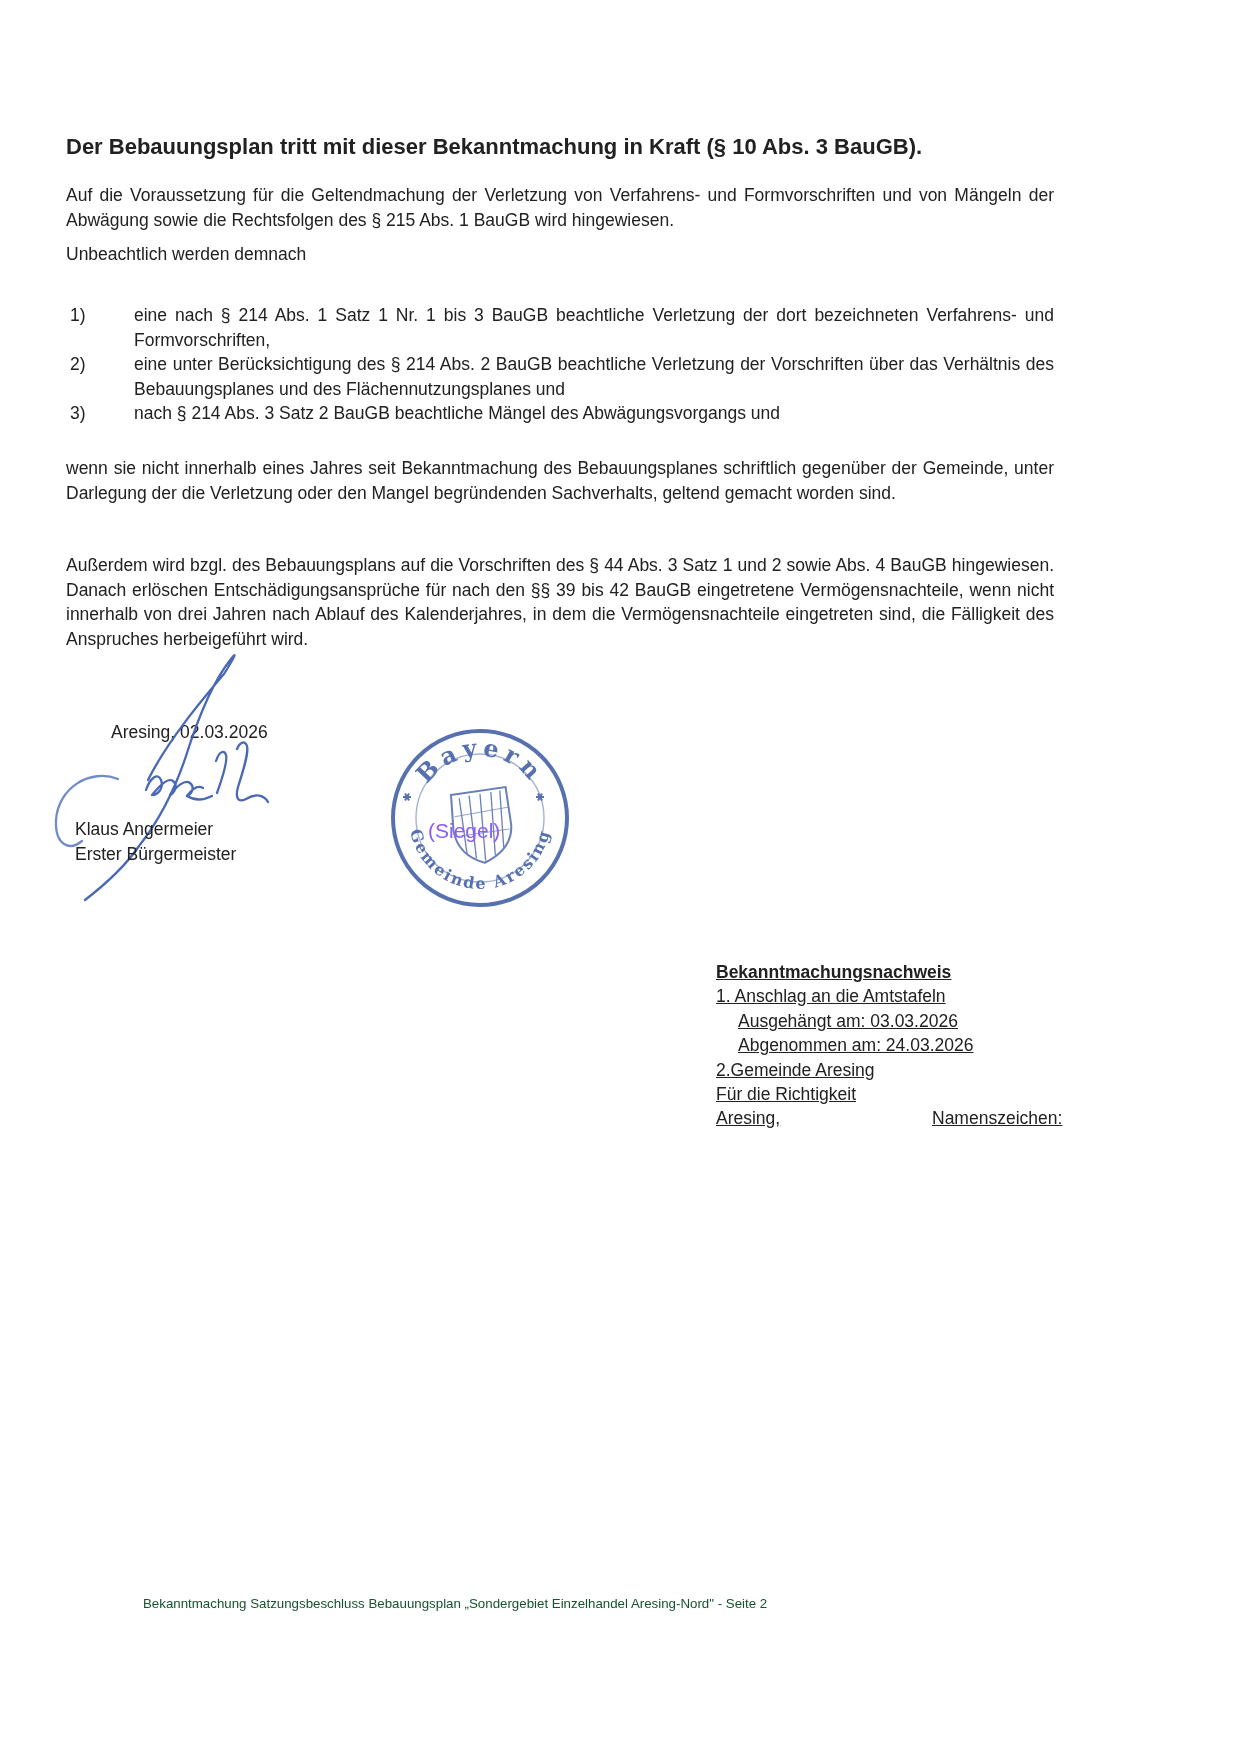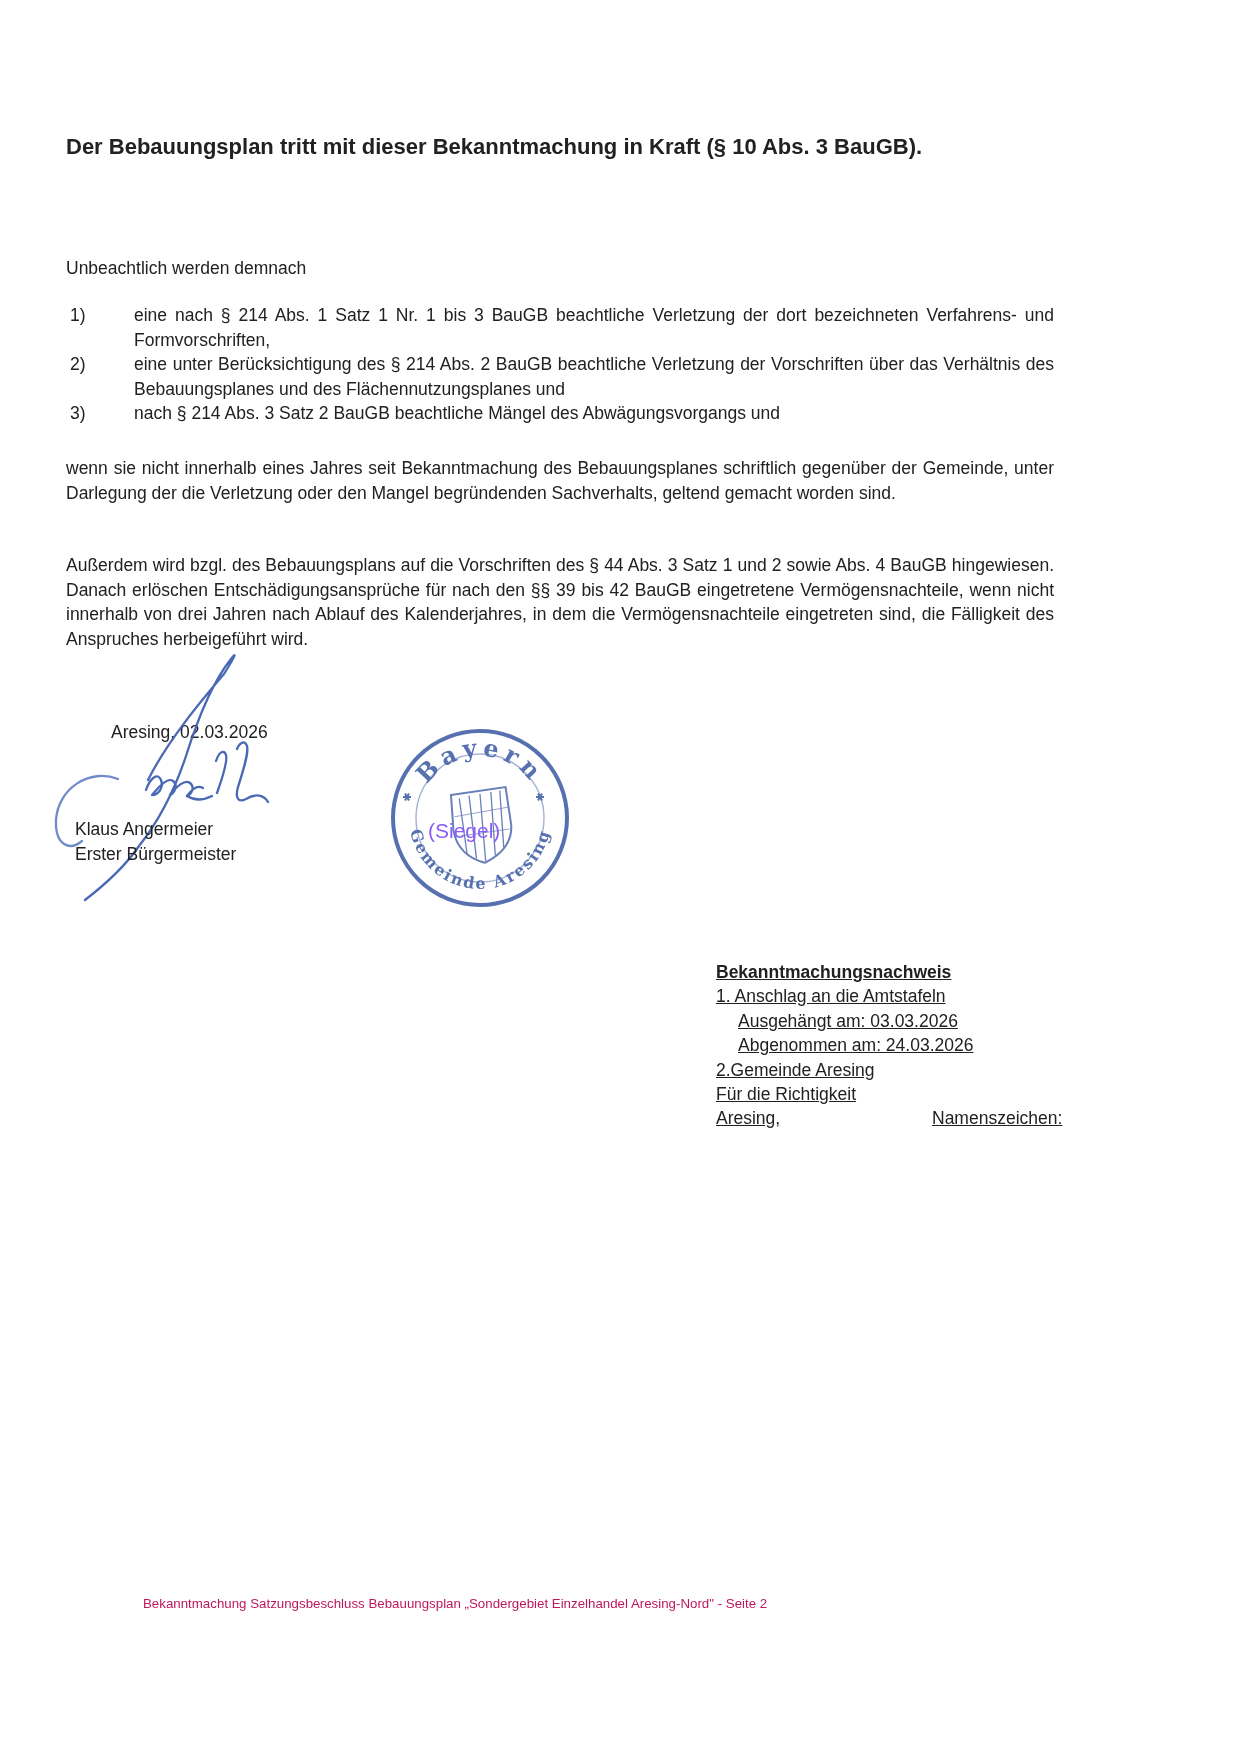--- a/index.html
+++ b/index.html
@@ -10,45 +10,46 @@
     font-family:"Liberation Sans", sans-serif;
     color:#212121;
     overflow:hidden;
   }
   .abs{position:absolute;}
   .body-text{font-size:17.5px;line-height:24.5px;}
   .just{text-align:justify;}
   .bold{font-weight:bold;}
   .heading{left:66px;top:134px;width:992px;font-size:22px;font-weight:bold;}
   .para1{left:66px;top:183px;width:988px;}
-  .para-unb{left:66px;top:256px;width:988px;}
+  .para-unb{left:66px;top:242px;width:988px;}
   .list{left:70px;top:303px;width:984px;}
   .list-row{display:flex;}
   .list-marker{flex:0 0 36px;line-height:24.5px;font-size:17.5px;}
   .list-text{flex:1;margin-left:28px;}
   .para-wenn{left:66px;top:456px;width:988px;}
   .para-auss{left:66px;top:553px;width:988px;}
   .date-line{left:75px;top:722px;font-size:17.5px;margin-left:36px;}
   .sig-block{left:75px;top:817px;font-size:17.5px;line-height:24.5px;}
   .sig-svg{left:40px;top:598px;width:240px;height:320px;}
   .stamp-svg{left:385px;top:723px;width:190px;height:190px;}
   .siegel-label{left:428px;top:819px;font-size:21px;color:#8b5cf6;z-index:5;}
   .nachweis{left:716px;top:960px;width:430px;font-size:17.5px;line-height:24.4px;text-decoration:underline;}
   .nachweis .indent{padding-left:22px;}
   .nachweis-lastline{display:flex;}
   .nachweis-ort{flex:0 0 216px;}
-  .footer{left:143px;top:1596px;width:900px;font-size:13.3px;color:#be185d;}
+  .footer{left:143px;top:1596px;width:900px;font-size:13.3px;color:#14532d;}
 </style>
 </head>
 <body>
 
 <div class="page">
 
   <div class="abs heading">Der Bebauungsplan tritt mit dieser Bekanntmachung in Kraft (§ 10 Abs. 3 BauGB).</div>
 
+  <div class="abs para1 body-text just">Auf die Voraussetzung für die Geltendmachung der Verletzung von Verfahrens- und Formvorschriften und von Mängeln der Abwägung sowie die Rechtsfolgen des § 215 Abs. 1 BauGB wird hingewiesen.</div>
 
   <div class="abs para-unb body-text">Unbeachtlich werden demnach</div>
 
   <div class="abs list body-text">
     <div class="list-row">
       <div class="list-marker">1)</div>
       <div class="list-text just">eine nach § 214 Abs. 1 Satz 1 Nr. 1 bis 3 BauGB beachtliche Verletzung der dort bezeichneten Verfahrens- und Formvorschriften,</div>
     </div>
     <div class="list-row">
       <div class="list-marker">2)</div>

